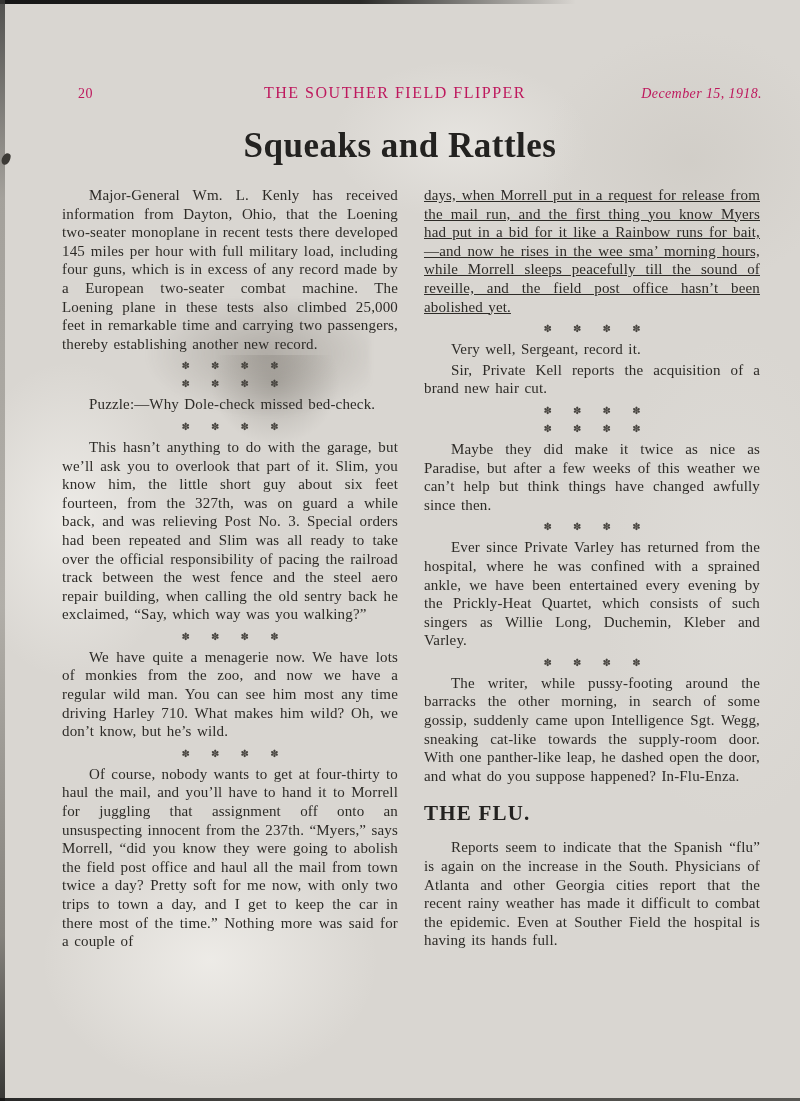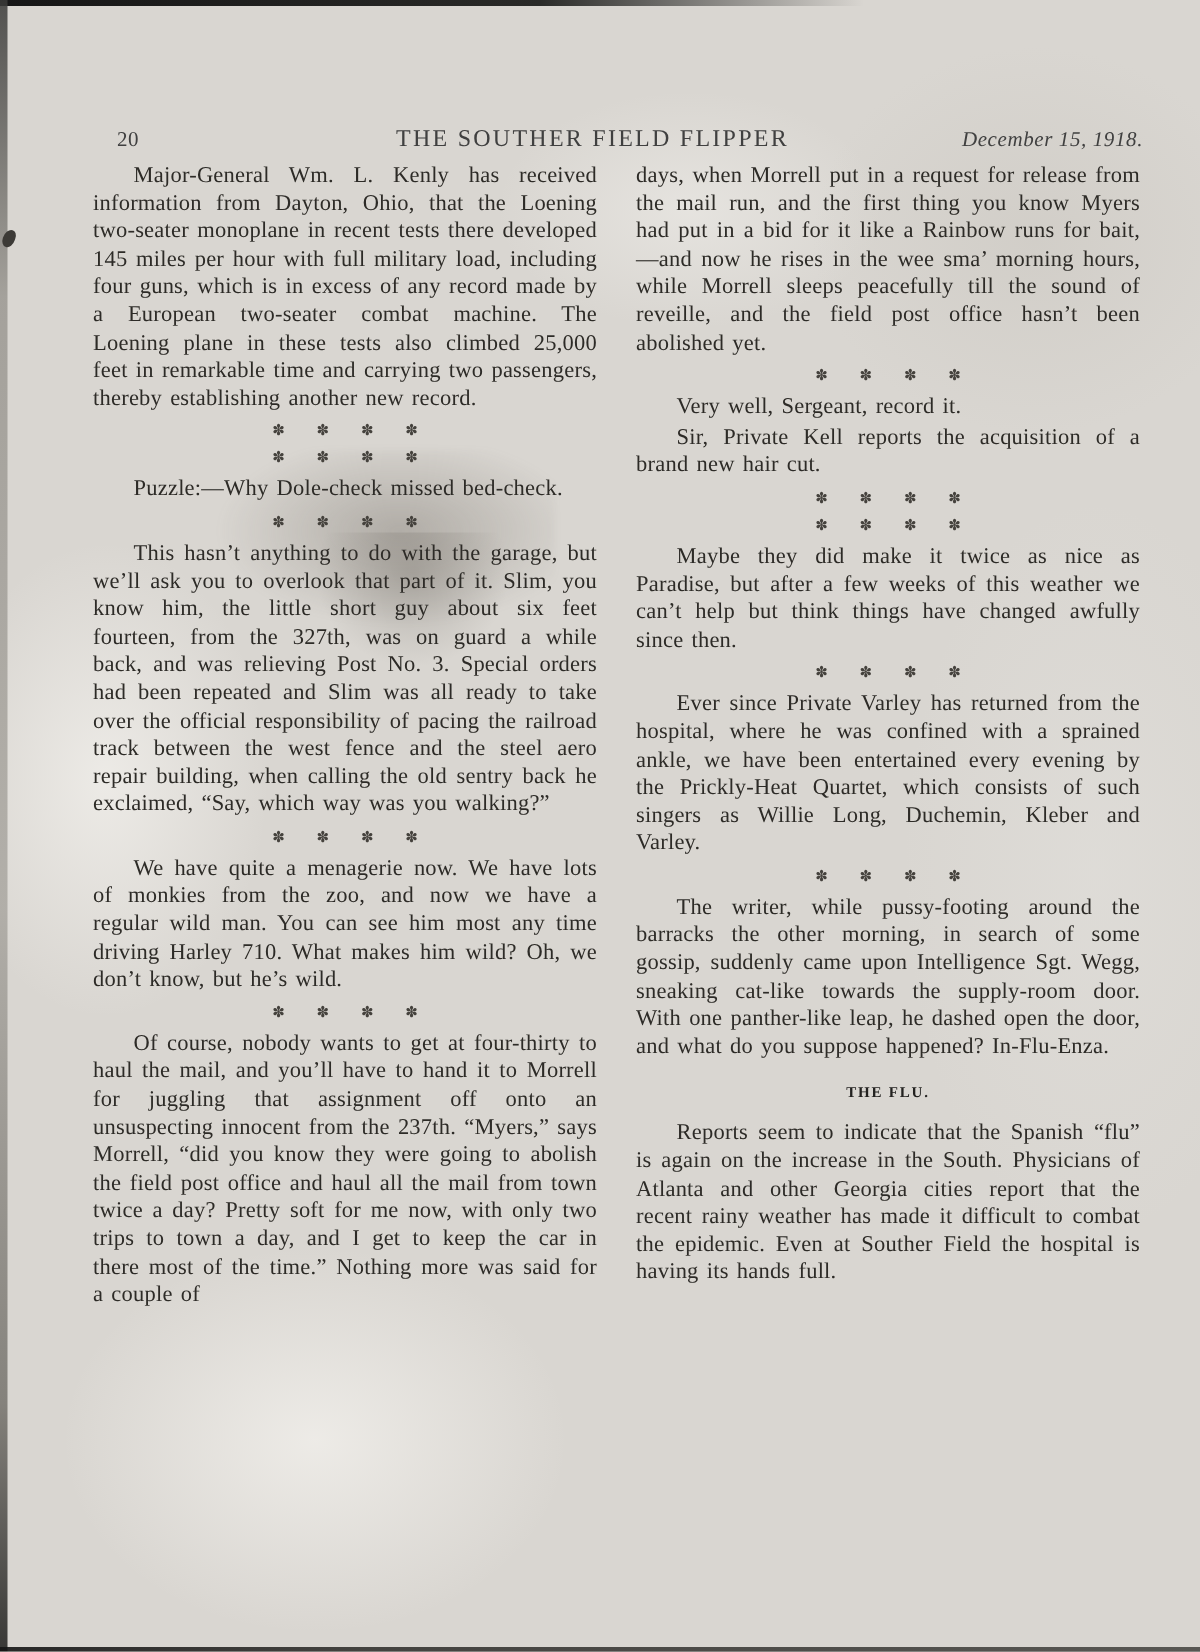--- a/index.html
+++ b/index.html
@@ -51,21 +51,21 @@
   .s5 { left: 600px; top: 330px; width: 260px; height: 500px;
         background: radial-gradient(ellipse, rgba(226,224,220,.55), rgba(226,224,220,0) 70%); }
   .s6 { left: 330px; top: 60px; width: 260px; height: 160px;
         background: radial-gradient(ellipse, rgba(235,233,229,.7), rgba(235,233,229,0) 70%); }
 
   .content { position: relative; z-index: 2; }
 
   .running-head {
     display: flex; align-items: baseline;
     padding: 84px 38px 0 78px;
-    font-size: 14px; letter-spacing: .4px; color: #404040;
+    font-size: 14px; letter-spacing: .4px; color: #be185d;
   }
   .running-head .page-num { width: 120px; }
   .running-head .masthead {
     flex: 1; text-align: center; letter-spacing: 1.5px; font-size: 16px;
   }
   .running-head .issue-date { width: 170px; text-align: right; font-style: italic; }
 
   .page-title {
     text-align: center;
     font-size: 35px; font-weight: bold;
@@ -94,23 +94,23 @@
   .separator {
     text-align: center;
     font-size: 10px;
     color: #45423d;
     letter-spacing: 9px;
     padding-left: 9px; 
     margin: 7px 0 6px 0;
     font-family: "DejaVu Sans", sans-serif;
   }
   .col-heading {
-    text-align: center;
+    text-align: left;
     font-weight: bold;
-    font-size: 10px;
+    font-size: 21px;
     letter-spacing: 1.2px;
     margin: 16px 0 12px 0;
     color: #232220;
   }
 </style>
 </head>
 <body>
 
 <div class="page">
 
@@ -122,36 +122,37 @@
   <div class="stain s1"></div>
   <div class="stain s1b"></div>
 
   <div class="content">
     <div class="running-head">
       <span class="page-num">20</span>
       <span class="masthead">THE SOUTHER FIELD FLIPPER</span>
       <span class="issue-date">December 15, 1918.</span>
     </div>
 
+    <h1 class="page-title">Squeaks and Rattles</h1>
 
     <div class="columns">
       <div class="col" id="col-left">
           <p class="para">Major-General Wm. L. Kenly has received information from Dayton, Ohio, that the Loening two-seater monoplane in recent tests there developed 145 miles per hour with full military load, including four guns, which is in excess of any record made by a European two-seater combat machine.  The Loening plane in these tests also climbed 25,000 feet in remarkable time and carrying two passengers, thereby establishing another new record.</p>
           <div class="separator">✽ ✽ ✽ ✽</div>
           <div class="separator">✽ ✽ ✽ ✽</div>
           <p class="para">Puzzle:—Why Dole-check missed bed-check.</p>
           <div class="separator">✽ ✽ ✽ ✽</div>
           <p class="para">This hasn’t anything to do with the garage, but we’ll ask you to overlook that part of it.  Slim, you know him, the little short guy about six feet fourteen, from the 327th, was on guard a while back, and was relieving Post No. 3.  Special orders had been repeated and Slim was all ready to take over the official responsibility of pacing the railroad track between the west fence and the steel aero repair building, when calling the old sentry back he exclaimed, “Say, which way was you walking?”</p>
           <div class="separator">✽ ✽ ✽ ✽</div>
           <p class="para">We have quite a menagerie now.  We have lots of monkies from the zoo, and now we have a regular wild man.  You can see him most any time driving Harley 710.  What makes him wild?  Oh, we don’t know, but he’s wild.</p>
           <div class="separator">✽ ✽ ✽ ✽</div>
           <p class="para">Of course, nobody wants to get at four-thirty to haul the mail, and you’ll have to hand it to Morrell for juggling that assignment off onto an unsuspecting innocent from the 237th.  “Myers,” says Morrell, “did you know they were going to abolish the field post office and haul all the mail from town twice a day?  Pretty soft for me now, with only two trips to town a day, and I get to keep the car in there most of the time.”  Nothing more was said for a couple of</p>
         </div>
       <div class="col" id="col-right">
-          <p class="para" style="text-indent: 0px;">days, when Morrell put in a request for release from the mail run, and the first thing you know Myers had put in a bid for it like a Rainbow runs for bait,—and now he rises in the wee sma’ morning hours, while Morrell sleeps peacefully till the sound of reveille, and the field post office hasn’t been abolished yet.</p>
+          <p class="para" style="text-indent: 0px; text-decoration: underline;">days, when Morrell put in a request for release from the mail run, and the first thing you know Myers had put in a bid for it like a Rainbow runs for bait,—and now he rises in the wee sma’ morning hours, while Morrell sleeps peacefully till the sound of reveille, and the field post office hasn’t been abolished yet.</p>
           <div class="separator">✽ ✽ ✽ ✽</div>
           <p class="para">Very well, Sergeant, record it.</p>
           <p class="para">Sir, Private Kell reports the acquisition of a brand new hair cut.</p>
           <div class="separator">✽ ✽ ✽ ✽</div>
           <div class="separator">✽ ✽ ✽ ✽</div>
           <p class="para">Maybe they did make it twice as nice as Paradise, but after a few weeks of this weather we can’t help but think things have changed awfully since then.</p>
           <div class="separator">✽ ✽ ✽ ✽</div>
           <p class="para">Ever since Private Varley has returned from the hospital, where he was confined with a sprained ankle, we have been entertained every evening by the Prickly-Heat Quartet, which consists of such singers as Willie Long, Duchemin, Kleber and Varley.</p>
           <div class="separator">✽ ✽ ✽ ✽</div>
           <p class="para">The writer, while pussy-footing around the barracks the other morning, in search of some gossip, suddenly came upon Intelligence Sgt. Wegg, sneaking cat-like towards the supply-room door.  With one panther-like leap, he dashed open the door, and what do you suppose happened?  In-Flu-Enza.</p>

